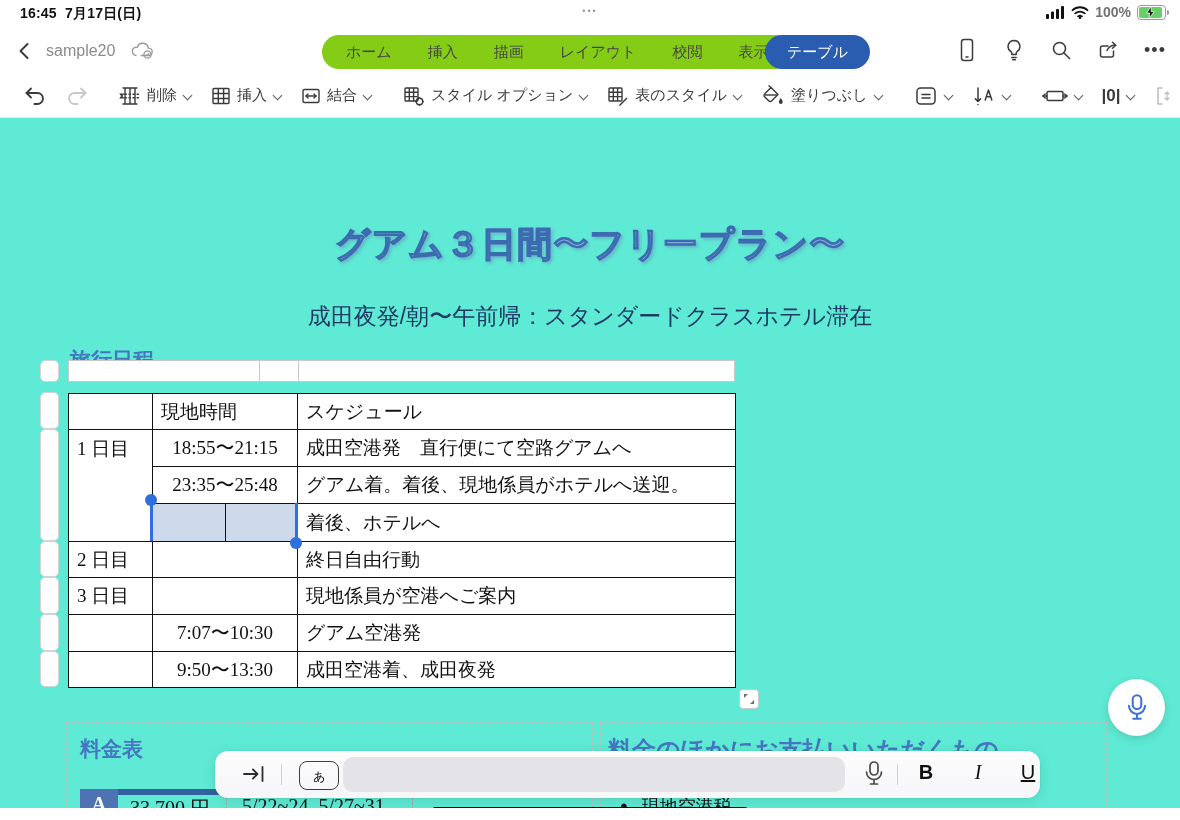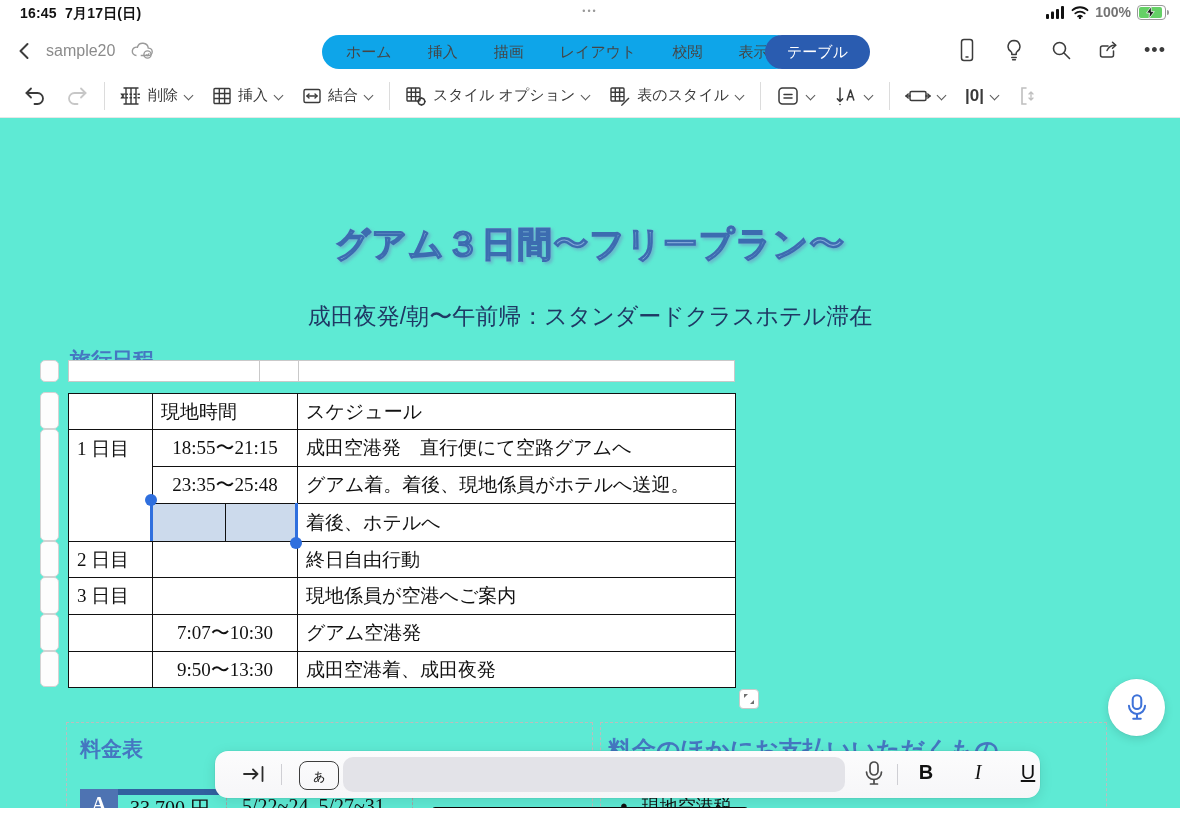--- a/index.html
+++ b/index.html
@@ -15,21 +15,21 @@
   .batt{position:relative;width:27px;height:13px;border:1px solid #9a9a9a;border-radius:4px;background:#fff;}
   .batt .fill{position:absolute;left:1px;top:1px;bottom:1px;width:23px;background:#65d066;border-radius:2px;}
   .batt .tip{position:absolute;right:-4px;top:4px;width:2px;height:5px;background:#9a9a9a;border-radius:0 2px 2px 0;}
   .batt svg{position:absolute;left:7px;top:0px;}
 
   
   .titlebar{position:absolute;left:0;top:26px;width:1180px;height:48px;background:#fff;}
   .back-btn{position:absolute;left:12px;top:12px;width:26px;height:26px;display:flex;align-items:center;justify-content:center;}
   .doc-name{position:absolute;left:46px;top:16px;font-size:16px;color:#8b8b8b;}
   .cloud{position:absolute;left:130px;top:14px;color:#9a9a9a;}
-  .tabstrip{position:absolute;left:322px;top:9px;height:34px;background:#0ea5e9;border-radius:17px;display:flex;align-items:center;padding:0 6px;}
+  .tabstrip{position:absolute;left:322px;top:9px;height:34px;background:#84cc16;border-radius:17px;display:flex;align-items:center;padding:0 6px;}
   .tab{padding:0 18px;font-size:15px;color:#454545;line-height:34px;white-space:nowrap;}
   .tab-active{position:absolute;left:765px;top:9px;height:34px;padding:0 22px;border-radius:17px;background:#2a5cb0;color:#fff;font-size:15px;line-height:34px;white-space:nowrap;}
   .nav-icons{position:absolute;right:12px;top:11px;display:flex;align-items:center;gap:21px;color:#3c3c3c;}
   .nav-icons .ni{width:26px;height:26px;display:flex;align-items:center;justify-content:center;}
   .more-dots{font-size:18px;color:#3c3c3c;letter-spacing:1px;}
 
   
   .toolbar{position:absolute;left:0;top:74px;width:1180px;height:44px;background:#fff;border-bottom:1px solid #e7e7e7;display:flex;align-items:center;padding-left:14px;box-sizing:border-box;}
   .tbtn{display:flex;align-items:center;gap:6px;color:#3a3a3a;font-size:15px;padding:4px 9px;white-space:nowrap;}
   .tico{display:flex;align-items:center;justify-content:center;}
@@ -246,20 +246,32 @@
     </div>
     <div class="tbtn">
       <span class="tico">
         <svg width="22" height="20" viewBox="0 0 22 20" fill="none" stroke="#3a3a3a" stroke-width="1.4">
             <rect x="2" y="2" width="13" height="13" rx="1"></rect>
             <path d="M2 6.3 h13 M2 10.6 h13 M6.3 2 v13 M10.6 2 v13"></path>
             <path d="M12.5 18.5 L19.5 11.5 l1 1 L13.5 19.5 l-1.6.6 z" fill="#3a3a3a" stroke="none"></path>
           </svg>
       </span>
       <span>表のスタイル</span>
+      <span class="chev"></span>
+    </div>
+    <div class="tbtn">
+      <span class="tico">
+        <svg width="24" height="22" viewBox="0 0 24 22" fill="none" stroke="#3a3a3a" stroke-width="1.4" stroke-linejoin="round">
+            <path d="M10 2.5 L17 9.5 L10.5 16 a1.8 1.8 0 0 1 -2.6 0 L3.6 11.7 a1.8 1.8 0 0 1 0 -2.6 z"></path>
+            <path d="M10 2.5 L8 0.8" stroke-linecap="round"></path>
+            <path d="M4 10 h12"></path>
+            <path d="M19.8 13 c1.2 1.8 1.9 3 1.9 4 a1.9 1.9 0 0 1 -3.8 0 c0-1 .7-2.2 1.9-4 z" fill="#3a3a3a" stroke="none"></path>
+          </svg>
+      </span>
+      <span>塗りつぶし</span>
       <span class="chev"></span>
     </div>
     <div class="sep"></div>
     <div class="tbtn">
       <span class="tico">
         <svg width="24" height="22" viewBox="0 0 24 22" fill="none" stroke="#3a3a3a" stroke-width="1.5" stroke-linecap="round">
             <rect x="3" y="3" width="18" height="16" rx="3.5"></rect>
             <path d="M8 9.5 h8 M8 13 h8"></path>
           </svg>
       </span>

